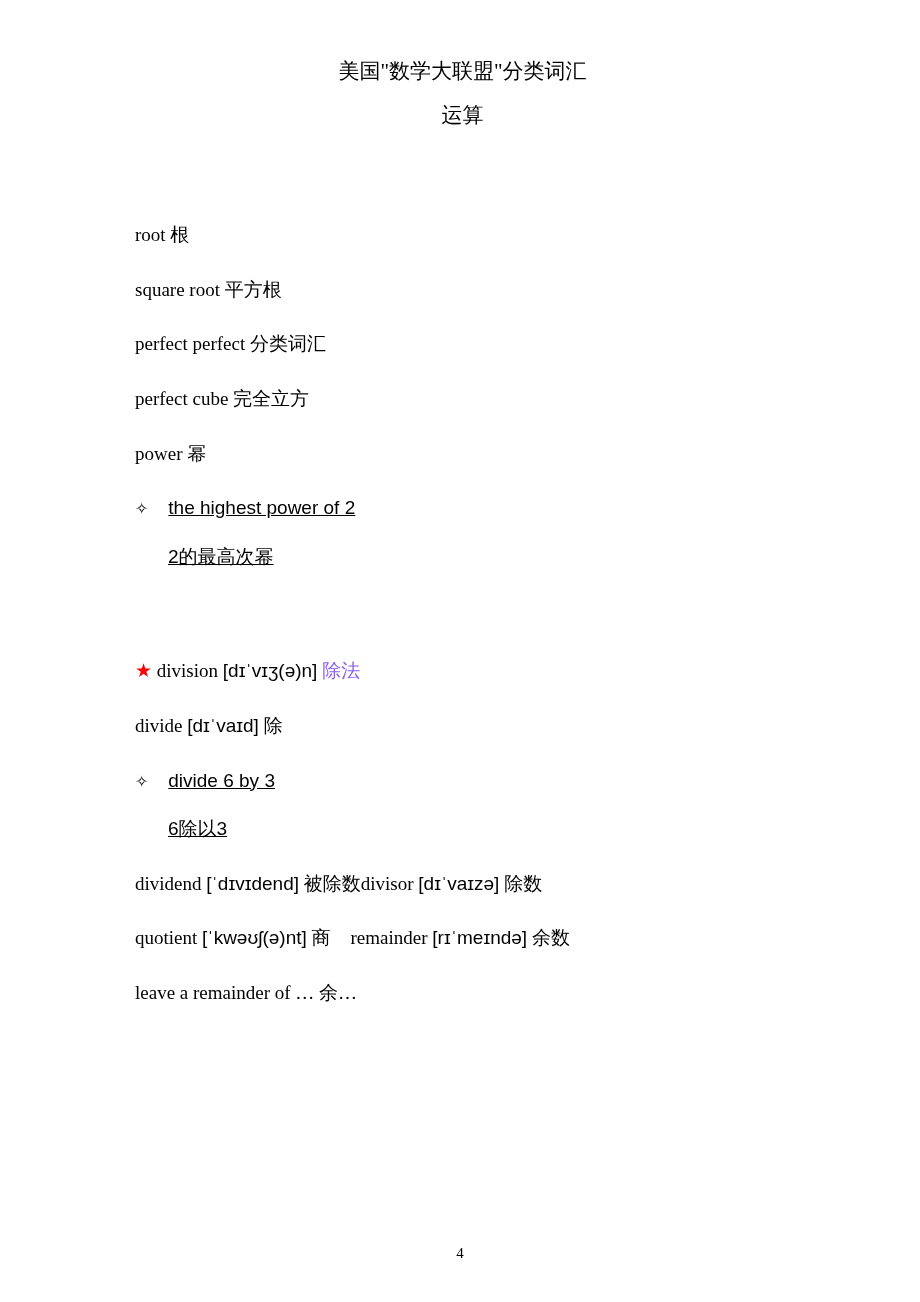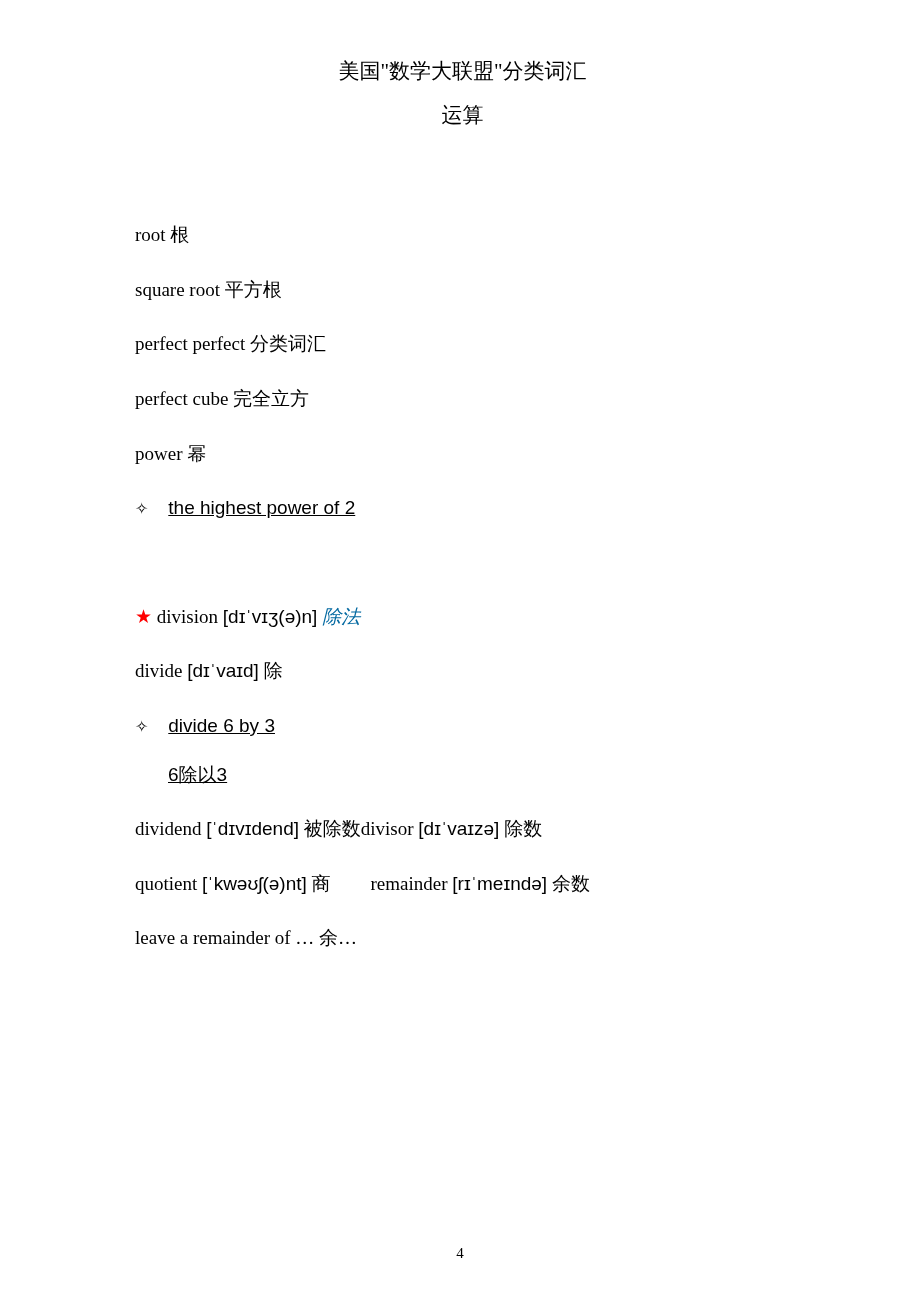--- a/index.html
+++ b/index.html
@@ -62,31 +62,30 @@
       color: #ff0000;
       font-size: 19px;
     }
     .star-line .en-topic{
       font-family: "Comic Sans MS", cursive;
     }
     .phonetic {
       font-family: Arial, sans-serif;
     }
     .red-cn {
-      color: #0369a1;
+      color: #8b5cf6;
       font-family: "SimSun", serif;
-      font-style: italic;
     }
     .section-gap {
       height: 60px;
     }
     .inline-pair .second {
     }
     .inline-pair .second2 {
-      margin-left: 40px;
+      margin-left: 20px;
     }
     .page-number {
       position: absolute;
       bottom: 40px;
       left: 0;
       right: 0;
       text-align: center;
       font-family: "Times New Roman", serif;
       font-size: 15px;
     }
@@ -120,20 +119,23 @@
     </div>
 
     <div class="line">
       <span>power</span><span class="cn"> 幂</span>
     </div>
 
     <div class="example-line">
       <span class="diamond">✧</span>
       <span class="underline">the highest power of 2</span>
     </div>
+    <div class="example-trans">
+      <span class="underline cn">2的最高次幂</span>
+    </div>
 
     <div class="section-gap"></div>
 
     <div class="line star-line">
       <span class="star">★ </span><span class="en-topic">division </span><span class="phonetic">[dɪˈvɪʒ(ə)n]</span><span class="red-cn"> 除法</span>
     </div>
 
     <div class="line">
       <span>divide </span><span class="phonetic">[dɪˈvaɪd]</span><span class="cn"> 除</span>
     </div>

